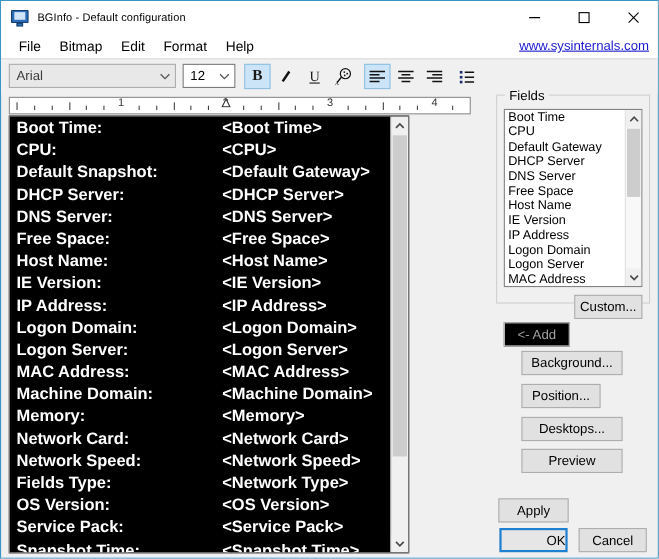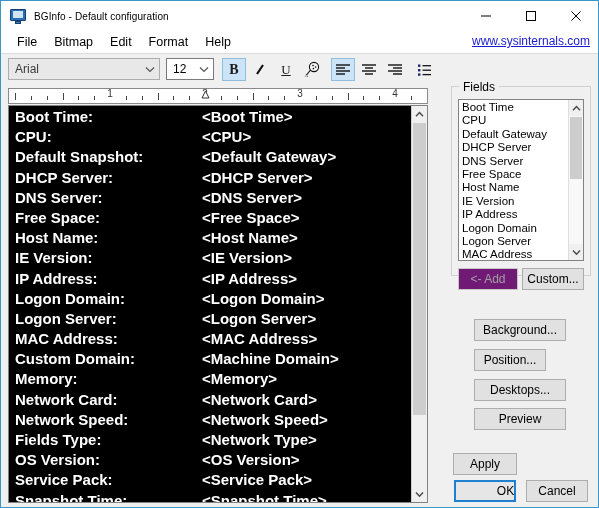--- a/index.html
+++ b/index.html
@@ -195,21 +195,21 @@
     top: -1px;
     font-size: 10px;
     color: #333;
     transform: translateX(-50%);
   }
 
   
   .editor-wrap {
     position: absolute;
     left: 7px; top: 104px;
-    width: 420px; height: 398px;
+    width: 364px; height: 398px;
     background: #000000;
     border: 1px solid #828282;
     box-sizing: border-box;
     overflow: hidden;
   }
   .editor-text {
     position: absolute;
     left: 0; top: 0;
     width: 404px;
     height: 396px;
@@ -322,22 +322,23 @@
     box-sizing: border-box;
     font-size: 12px;
     color: #000000;
     display: flex;
     align-items: center;
     justify-content: center;
     font-family: "Liberation Sans", sans-serif;
   }
   .btn.disabled {
     color: #a0a0a0;
-    background: #701a75;
+    background: #000000;
     border-color: #c8c8c8;
+    margin-top: 25px;
   }
   .btn.default-focus {
     border: 2px solid #1f7fd0;
     background: #e6e6e6;
   }
 </style>
 </head>
 <body>
 
 <div id="app">
@@ -532,21 +533,21 @@
         </div>
         <div class="eline">
           <span class="lbl">Logon Server:</span>
           <span class="val">&lt;Logon Server&gt;</span>
         </div>
         <div class="eline">
           <span class="lbl">MAC Address:</span>
           <span class="val">&lt;MAC Address&gt;</span>
         </div>
         <div class="eline">
-          <span class="lbl">Custom Domain:</span>
+          <span class="lbl">Machine Domain:</span>
           <span class="val">&lt;Machine Domain&gt;</span>
         </div>
         <div class="eline">
           <span class="lbl">Memory:</span>
           <span class="val">&lt;Memory&gt;</span>
         </div>
         <div class="eline">
           <span class="lbl">Network Card:</span>
           <span class="val">&lt;Network Card&gt;</span>
         </div>

